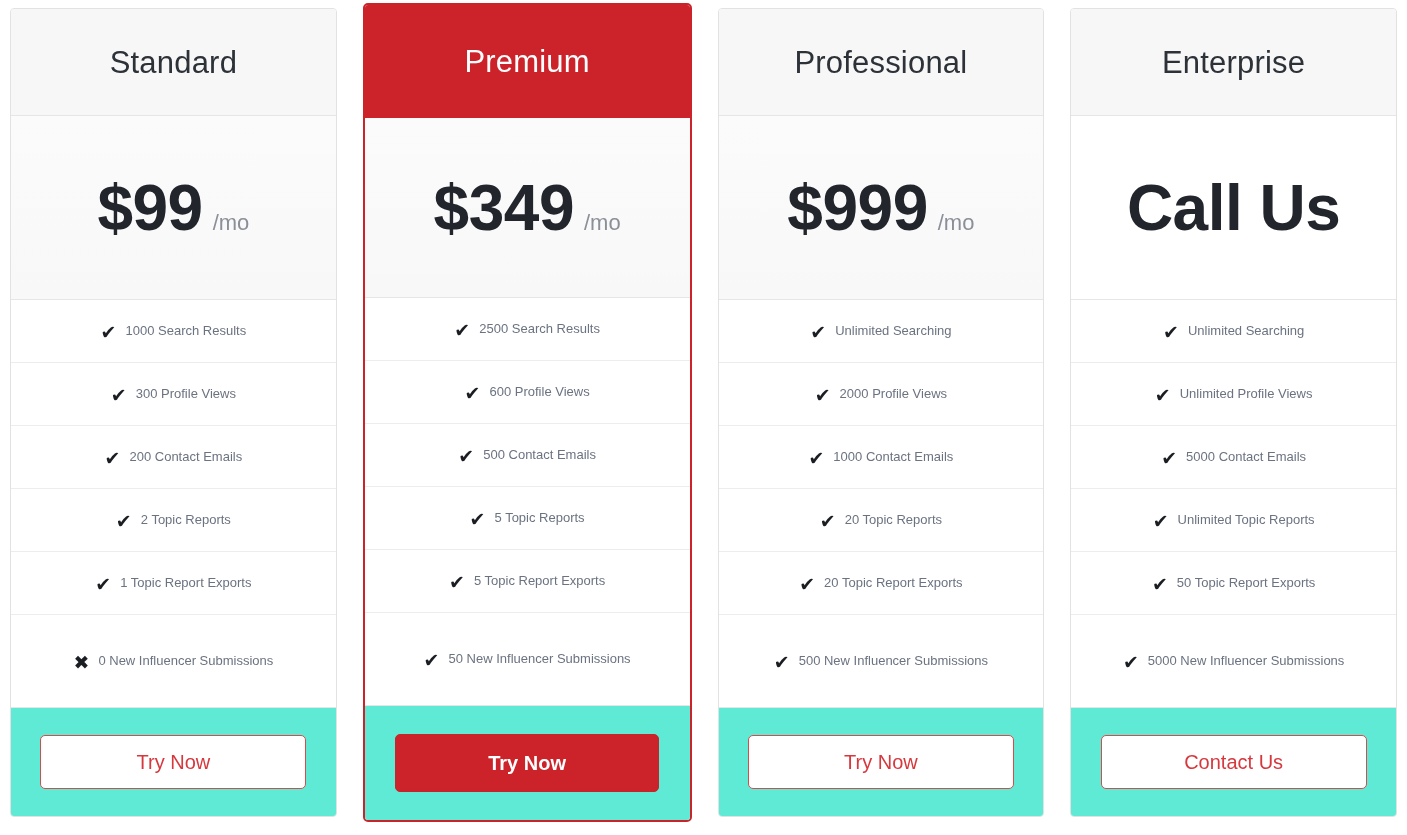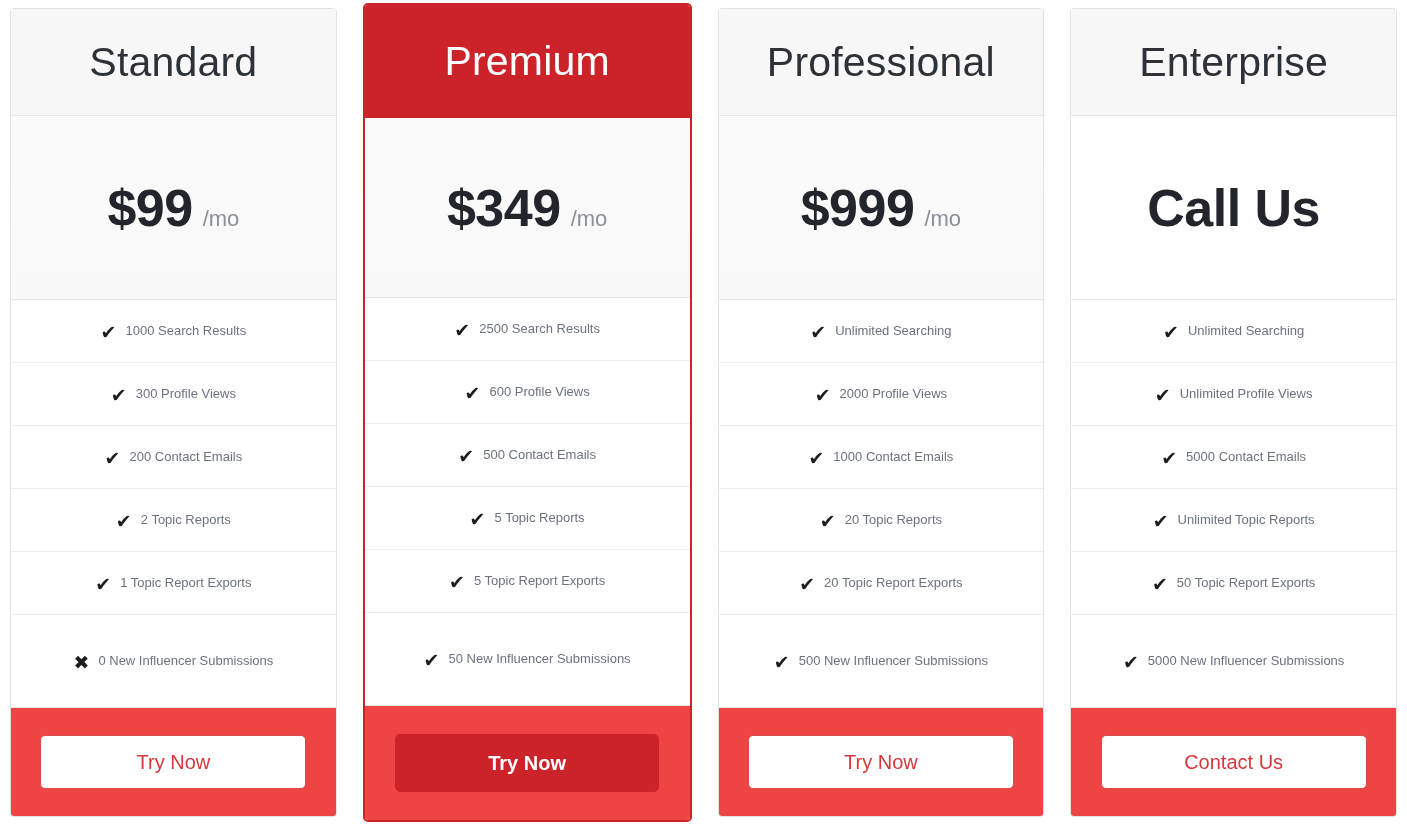--- a/index.html
+++ b/index.html
@@ -52,21 +52,21 @@
     align-items: center;
     justify-content: center;
     box-sizing: border-box;
   }
   .plan-card.featured .plan-header {
     background: #cc2229;
     border-bottom: none;
     height: 113px;
   }
   .plan-title {
-    font-size: 41px;
+    font-size: 31px;
     font-weight: 400;
     color: #2d3138;
     letter-spacing: 0.2px;
     line-height: 1;
   }
   .plan-card.featured .plan-title {
     color: #ffffff;
   }
 
   
@@ -85,21 +85,21 @@
   .plan-card.featured .plan-price-block {
     height: 180px;
   }
   .price-line {
     display: flex;
     align-items: baseline;
     justify-content: center;
     gap: 10px;
   }
   .price-amount {
-    font-size: 52px;
+    font-size: 64px;
     font-weight: 700;
     color: #22262c;
     letter-spacing: -0.5px;
     line-height: 1;
   }
   .price-period {
     font-size: 22px;
     font-weight: 400;
     color: #8b9098;
     line-height: 1;
@@ -148,21 +148,21 @@
     line-height: 1.35;
     text-align: center;
   }
 
   
   .plan-cta-block {
     flex: 1 1 auto;
     display: flex;
     align-items: center;
     justify-content: center;
-    background: #ef4444;
+    background: #5eead4;
   }
   .cta-button {
     display: inline-flex;
     align-items: center;
     justify-content: center;
     min-width: 266px;
     height: 54px;
     border: 1px solid #d94a4a;
     border-radius: 5px;
     background: #ffffff;

